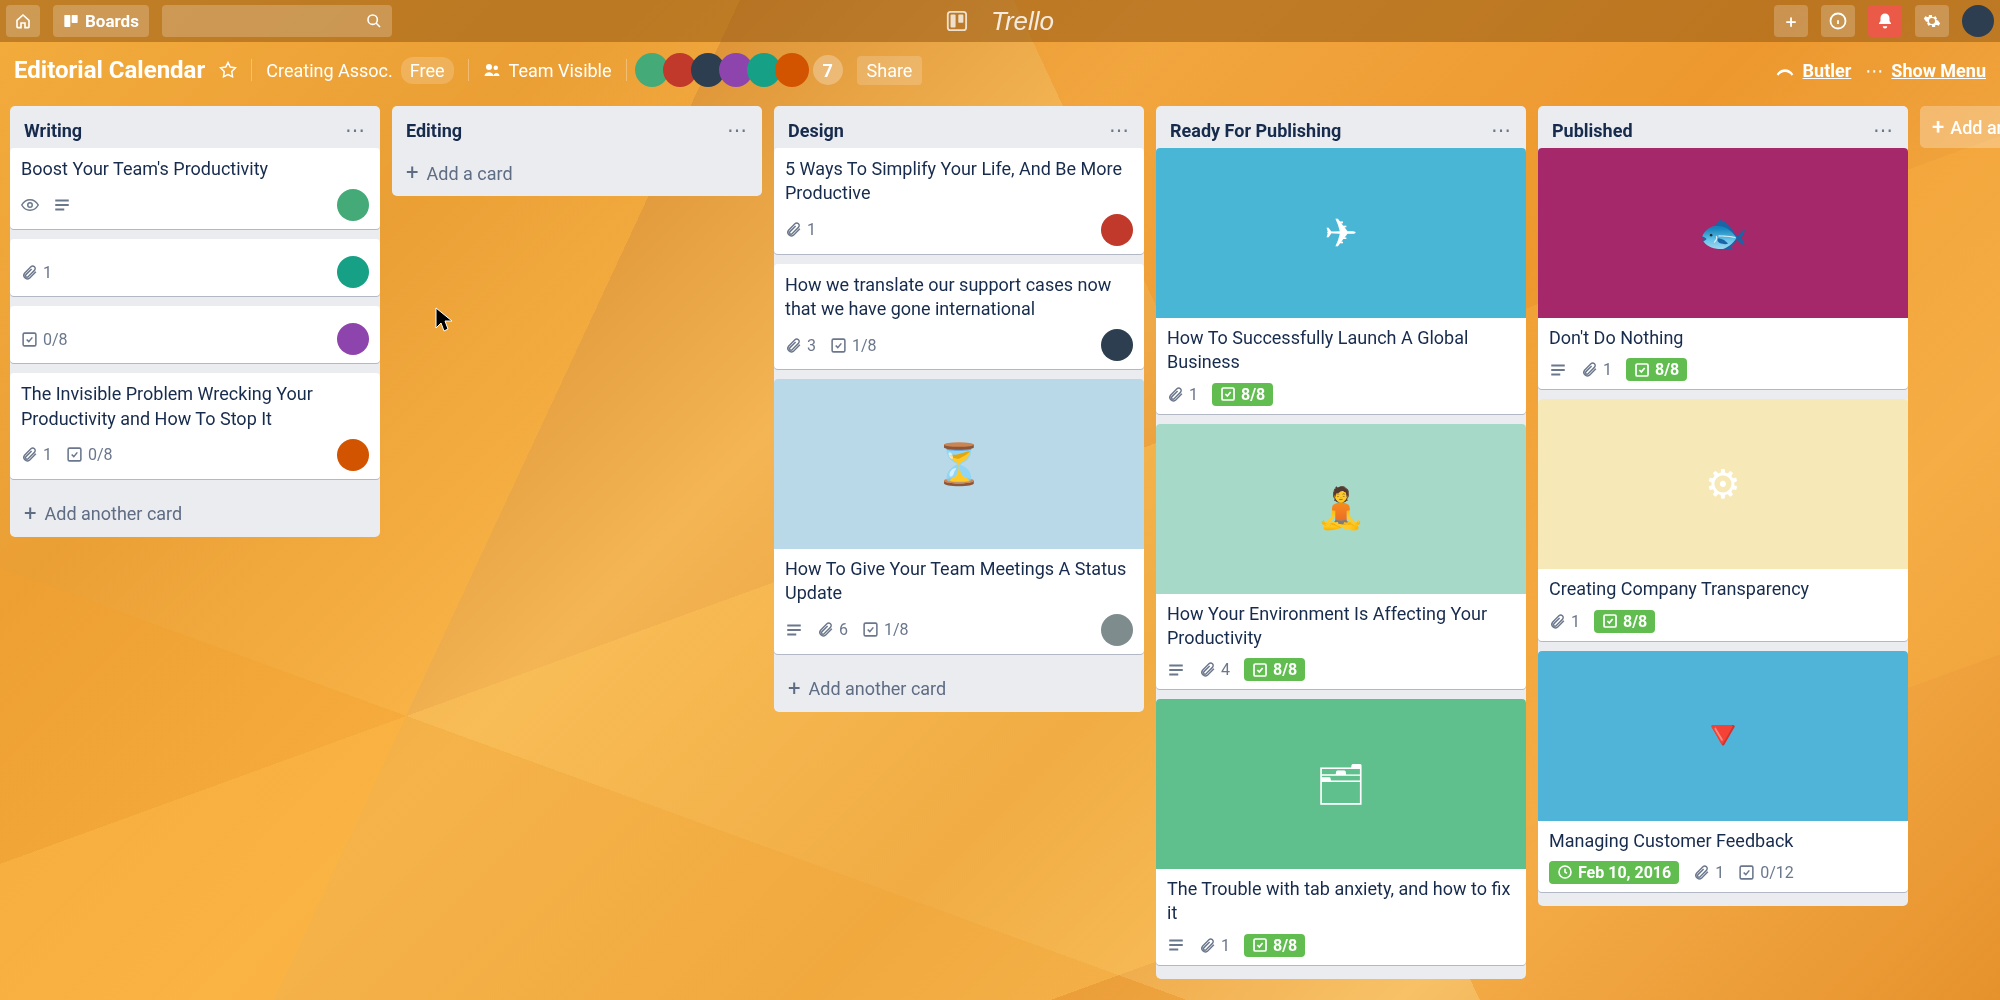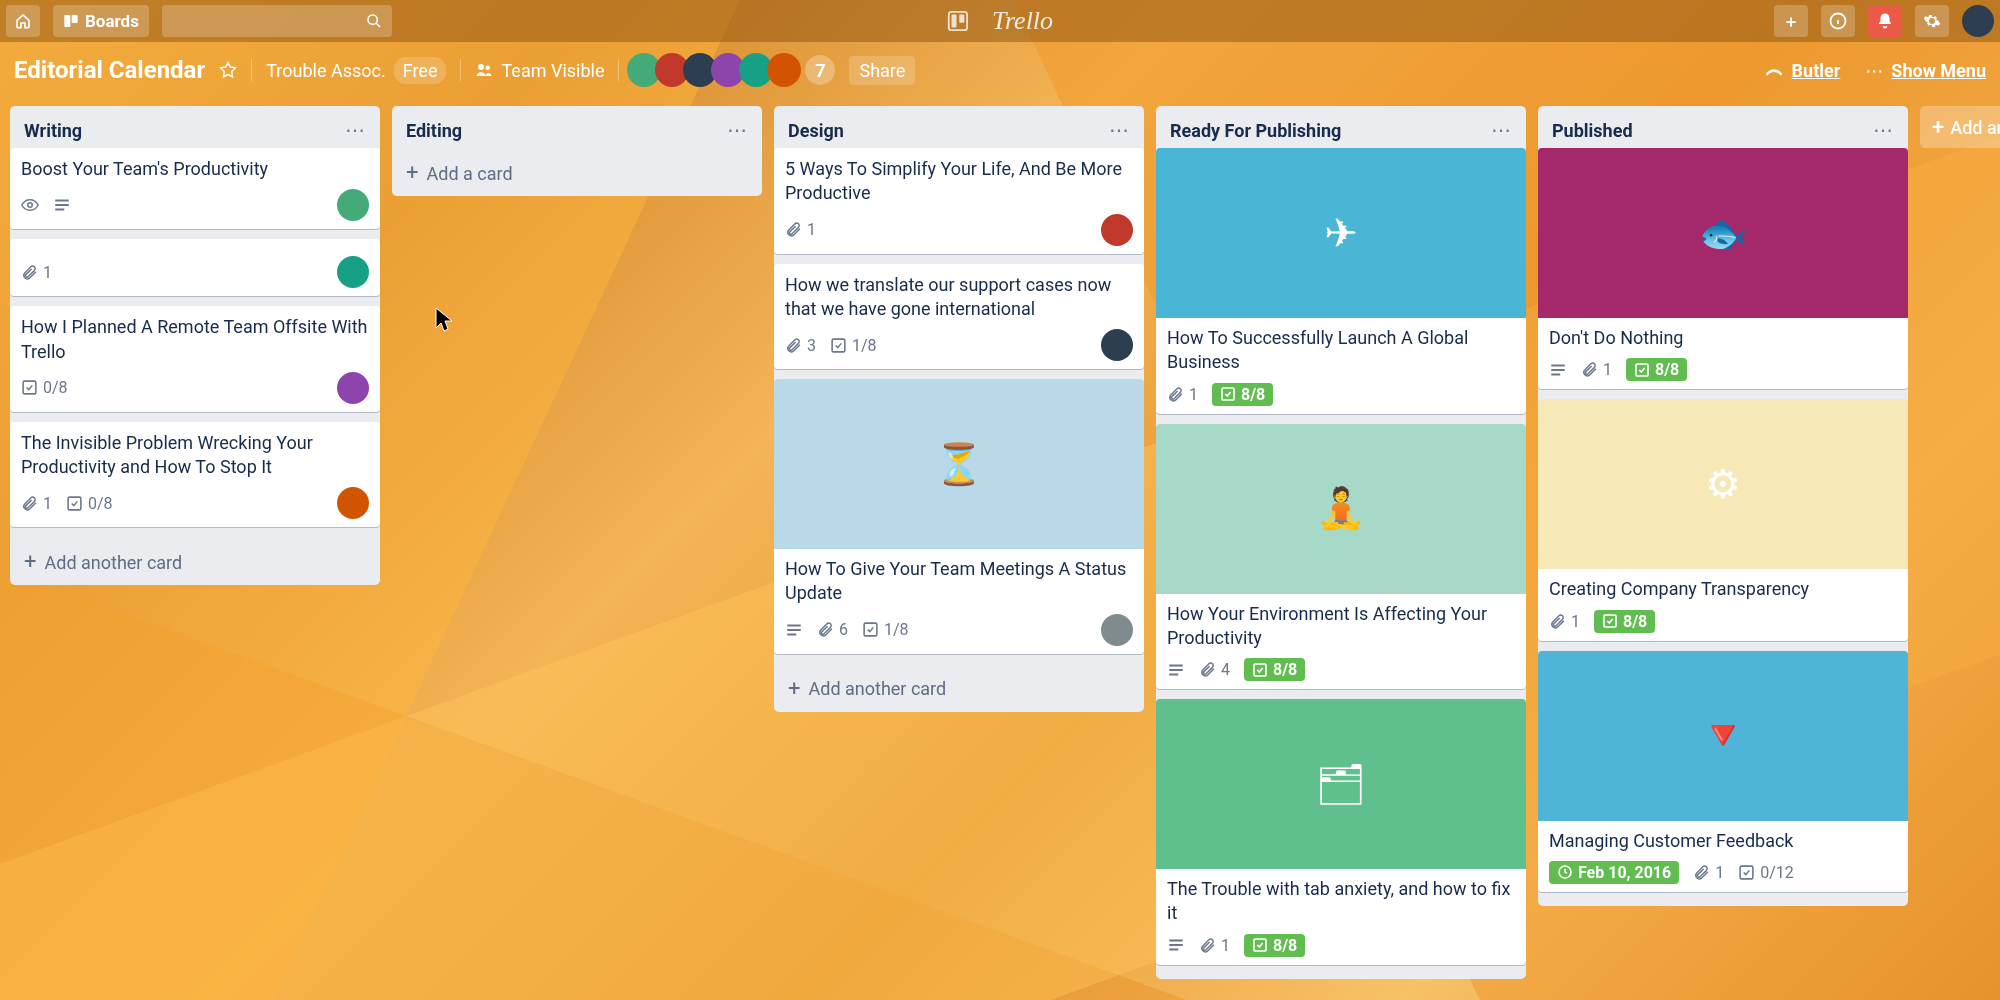--- a/index.html
+++ b/index.html
@@ -32,37 +32,37 @@
   display: flex; align-items: center; justify-content: center;
   color: #fff; font-weight: 700; font-size: 17px; padding: 0 10px;
   cursor: pointer;
 }
 .tb-btn.icon-only { padding: 0; width: 34px; }
 .tb-btn.danger { background: #eb5a46; }
 .search-box {
   background: rgba(255,255,255,.22); border-radius:4px; height:32px; width:230px;
   display:flex; align-items:center; justify-content:flex-end; padding:0 10px; color:#fff;
 }
-.topbar-center { position:absolute; left:50%; transform:translateX(-50%); display:flex; align-items:center; gap:23px; color:#fff; opacity:.85; font-family: Liberation Serif, serif; font-size:26px; font-style:italic;justify-content:center; }
+.topbar-center { position:absolute; left:50%; transform:translateX(-50%); display:flex; align-items:center; gap:23px; color:#fff; opacity:.85; font-family: Liberation Sans, sans-serif; font-size:26px; font-style:italic;justify-content:center; }
 .tb-right { margin-left:auto; }
 .avatar { width:32px; height:32px; border-radius:50%; background:#777; display:inline-block; }
 
 .board-header {
   position:relative; z-index:2; height:56px; display:flex; align-items:center;
   padding:0 14px; gap:14px; color:#fff;
 }
 .board-name { font-size:24px; font-weight:700; }
 .bh-btn { background:rgba(255,255,255,.18); border-radius:4px; padding:4px 10px; display:flex; align-items:center; gap:8px; color:#fff; font-size:18px; cursor:pointer; }
 .bh-btn.small { padding:3px 9px; font-size:18px; border-radius:12px; }
 .bh-plain { display:flex; align-items:center; gap:8px; color:#fff; font-size:18px; }
 .divider { width:1px; height:22px; background:rgba(255,255,255,.3); }
 .member-strip { display:flex; align-items:center; }
 .member-strip .avatar { margin-left:-6px; border:2px solid rgba(0,0,0,0); width:34px; height:34px; }
 .count-badge { background:rgba(255,255,255,.28); color:#fff; width:30px; height:30px; border-radius:50%; display:flex; align-items:center; justify-content:center; font-weight:700; margin-left:4px; }
-.bh-right { margin-left:auto; display:flex; align-items:center; gap:25px; }
+.bh-right { margin-left:auto; display:flex; align-items:center; gap:14px; }
 .underline { text-decoration: underline; font-weight:700; }
 
 .board {
   position:relative; z-index:2; display:flex; gap:12px; padding:8px 10px;
   height: calc(1000px - 42px - 56px); overflow:hidden; align-items:flex-start;
 }
 .list {
   background:#ebecf0; border-radius:5px; width:370px; flex:0 0 370px;
   display:flex; flex-direction:column; max-height:100%;
 }
@@ -163,21 +163,21 @@
 
 <div class="board-header">
   <span class="board-name">Editorial Calendar</span>
   <span class="ic">
       <svg width="18" height="18" viewBox="0 0 24 24" fill="none" stroke="#fff" stroke-width="2">
         <path d="M12 2l3 6 7 1-5 5 1 7-6-3-6 3 1-7-5-5 7-1z"></path>
       </svg>
     </span>
   <span class="divider"></span>
   <div class="bh-plain">
-    <span>Trouble Assoc.</span>
+    <span>Creating Assoc.</span>
     <span class="bh-btn small">Free</span>
   </div>
   <span class="divider"></span>
   <div class="bh-plain">
     <span class="ic">
         <svg width="18" height="18" viewBox="0 0 24 24" fill="#fff">
           <circle cx="8" cy="8" r="4"></circle>
           <circle cx="17" cy="9" r="3"></circle>
           <path d="M2 20c0-3 3-5 6-5s6 2 6 5zM14 20c0-2 1.5-4 4-4s4 2 4 4z"></path>
         </svg>
@@ -252,21 +252,20 @@
                   <path d="M21 11l-9 9a5 5 0 0 1-7-7l9-9a3.5 3.5 0 0 1 5 5l-9 9a2 2 0 0 1-3-3l8-8"></path>
                 </svg>
               </span> 1</span>
             <span class="badge badge-avatar">
               <span class="avatar av-e"></span>
             </span>
           </div>
       </div>
       <div class="card">
 
-        <div class="card-title">How I Planned A Remote Team Offsite With Trello</div>
         <div class="badges">
             <span class="badge"><span class="ic">
                 <svg width="17" height="17" viewBox="0 0 24 24" fill="none" stroke="#6b778c" stroke-width="2.2">
                   <rect x="3" y="3" width="18" height="18" rx="2"></rect>
                   <path d="M8 12l3 3 5-6"></path>
                 </svg>
               </span> 0/8</span>
             <span class="badge badge-avatar">
               <span class="avatar av-d"></span>
             </span>

